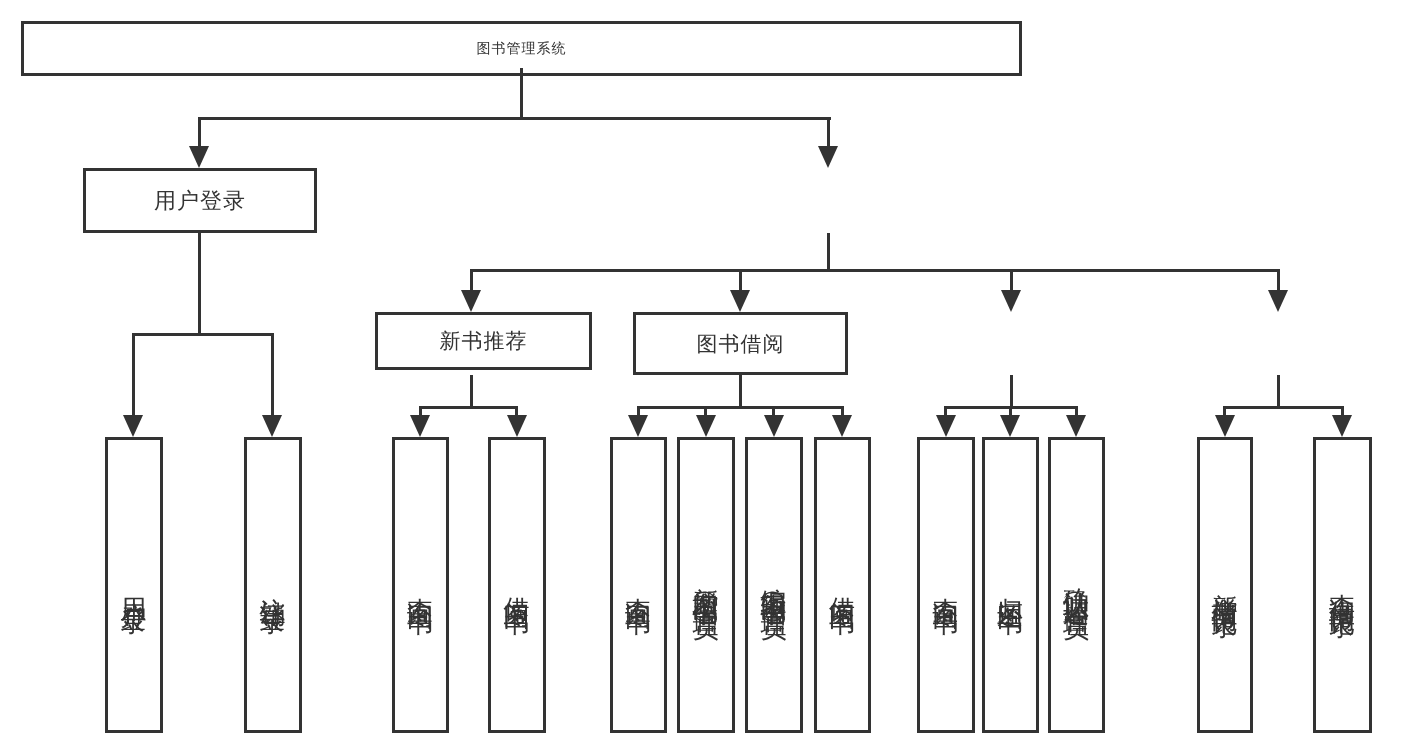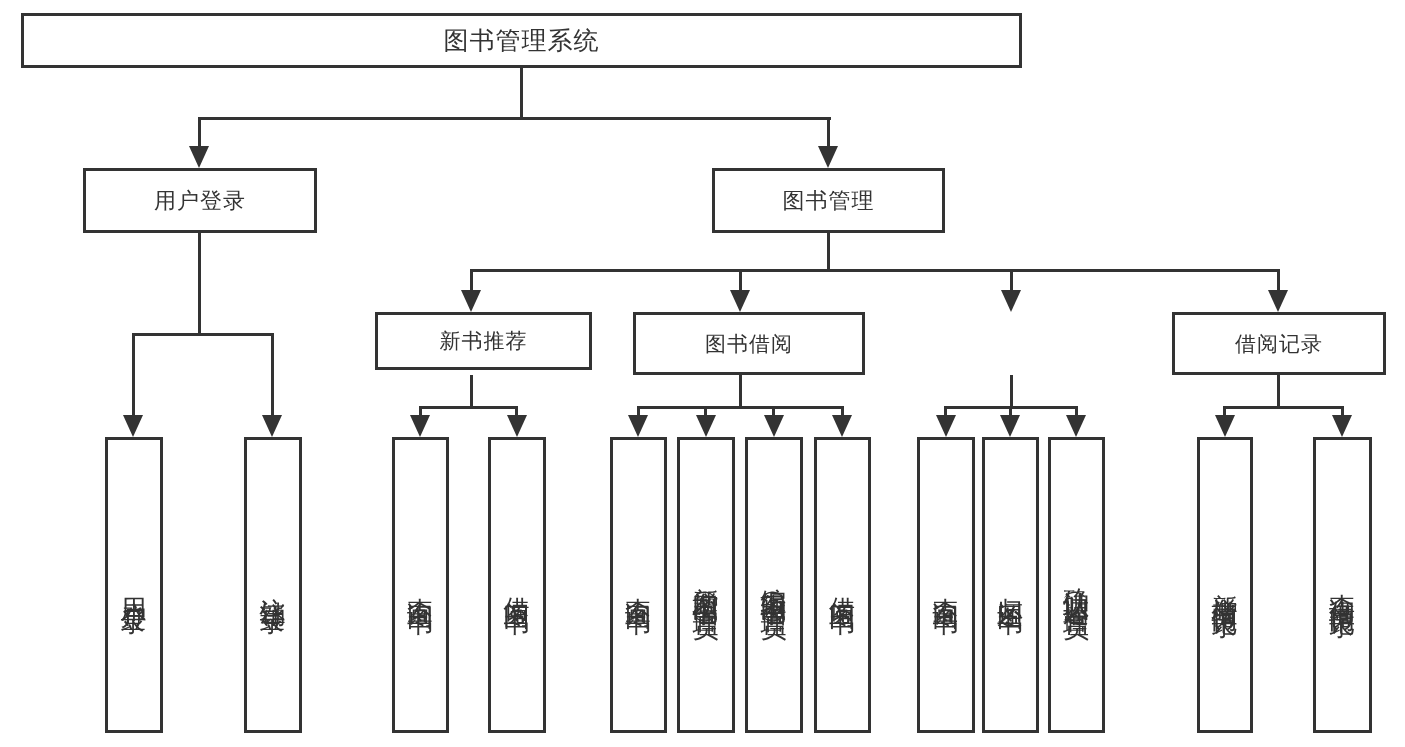--- a/index.html
+++ b/index.html
@@ -11,21 +11,21 @@
     overflow:hidden;
   }
   .box{
     position:absolute;
     box-sizing:border-box;
     border:3px solid #333333;
     background:#ffffff;
     display:flex;align-items:center;justify-content:center;
     color:#333333;
   }
-  .lv1{font-size:25px;letter-spacing:1px;}
+  .lv1{font-size:14px;letter-spacing:1px;margin-top:8px;}
   .lv2{font-size:22px;letter-spacing:1px;}
   .lv3{font-size:21px;letter-spacing:1px;}
   .leaf .vtext{
     writing-mode:vertical-rl;
     text-orientation:mixed;
     font-size:26px;
     letter-spacing:4px;
     line-height:1;
     color:#333333;
   }
@@ -57,23 +57,20 @@
   <div class="vline" style="left:520px;top:68px;height:50px;"></div>
   <div class="hline" style="left:198px;top:117px;width:633px;"></div>
   <div class="vline" style="left:198px;top:117px;height:32px;"></div>
   <div class="arrow" style="left:189px;top:146px;"></div>
   <div class="vline" style="left:827px;top:117px;height:32px;"></div>
   <div class="arrow" style="left:818px;top:146px;"></div>
 
   <div class="box lv2" style="left:83px;top:168px;width:234px;height:65px;">
     <span>用户登录</span>
   </div>
-  <div class="box lv2" style="left:712px;top:168px;width:233px;height:65px;">
-    <span>图书管理</span>
-  </div>
 
   <div class="vline" style="left:198px;top:233px;height:103px;"></div>
   <div class="hline" style="left:132px;top:333px;width:140px;"></div>
   <div class="vline" style="left:132px;top:333px;height:84px;"></div>
   <div class="arrow" style="left:123px;top:415px;"></div>
   <div class="vline" style="left:271px;top:333px;height:84px;"></div>
   <div class="arrow" style="left:262px;top:415px;"></div>
 
   <div class="vline" style="left:827px;top:233px;height:39px;"></div>
   <div class="hline" style="left:470px;top:269px;width:810px;"></div>
@@ -82,25 +79,22 @@
   <div class="vline" style="left:739px;top:269px;height:25px;"></div>
   <div class="arrow" style="left:730px;top:290px;"></div>
   <div class="vline" style="left:1010px;top:269px;height:25px;"></div>
   <div class="arrow" style="left:1001px;top:290px;"></div>
   <div class="vline" style="left:1277px;top:269px;height:25px;"></div>
   <div class="arrow" style="left:1268px;top:290px;"></div>
 
   <div class="box lv3" style="left:375px;top:312px;width:217px;height:58px;">
     <span>新书推荐</span>
   </div>
-  <div class="box lv3" style="left:633px;top:312px;width:232px;height:63px;font-family:Liberation Mono, monospace;">
+  <div class="box lv3" style="left:633px;top:312px;width:215px;height:63px;font-family:Liberation Mono, monospace;">
     <span>图书借阅</span>
-  </div>
-  <div class="box lv3" style="left:1172px;top:312px;width:214px;height:63px;">
-    <span>借阅记录</span>
   </div>
 
   <div class="vline" style="left:470px;top:375px;height:34px;"></div>
   <div class="hline" style="left:419px;top:406px;width:99px;"></div>
   <div class="vline" style="left:419px;top:406px;height:13px;"></div>
   <div class="arrow" style="left:410px;top:415px;"></div>
   <div class="vline" style="left:515px;top:406px;height:13px;"></div>
   <div class="arrow" style="left:507px;top:415px;"></div>
 
   <div class="vline" style="left:739px;top:375px;height:34px;"></div>

